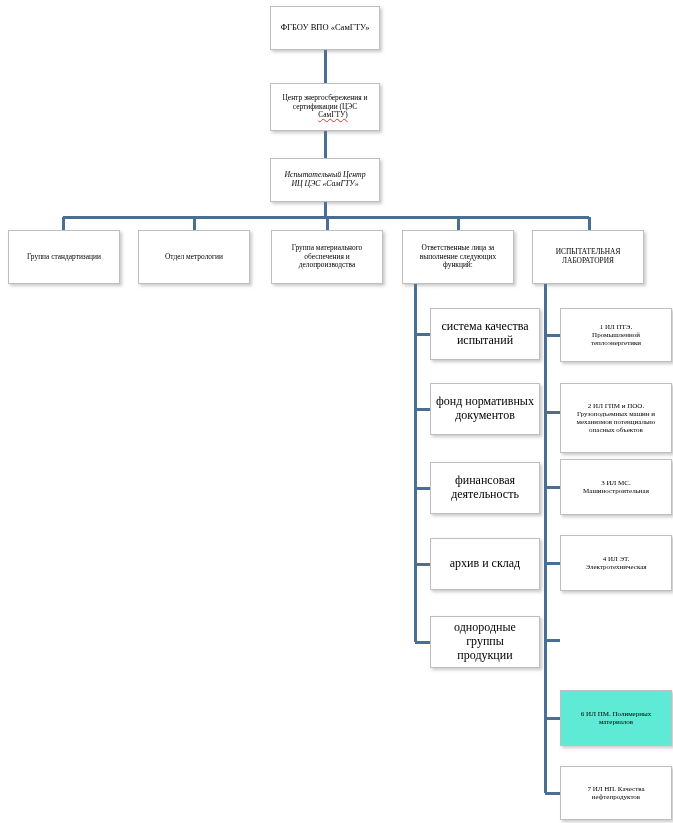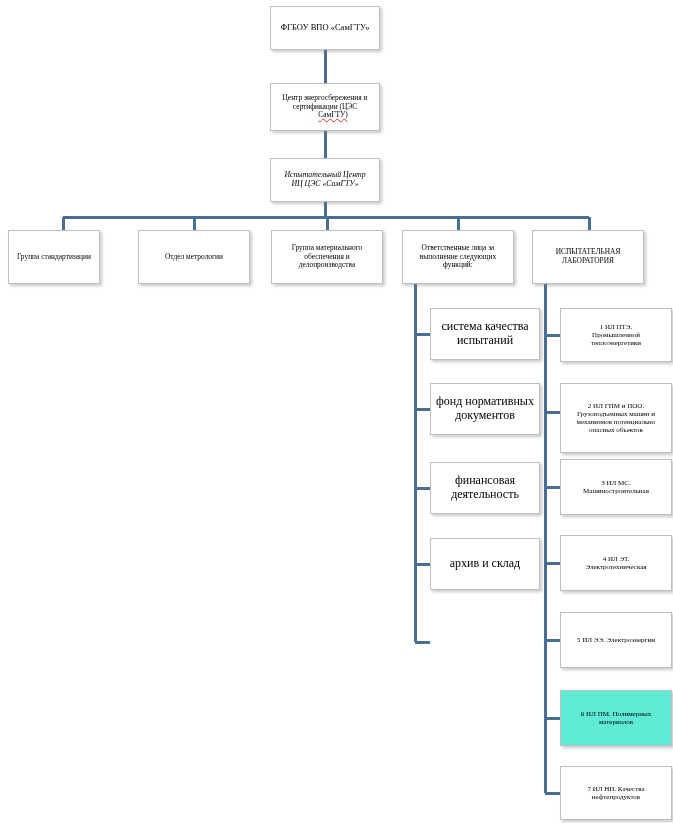--- a/index.html
+++ b/index.html
@@ -52,21 +52,21 @@
     text-decoration: underline wavy #e03030;
     text-decoration-skip-ink: none;
     padding-left: 16px;
   }
   
   .n-root      { left: 270px; top: 6px;   width: 110px; height: 44px; font-size: 8.5px; }
   .n-center    { left: 270px; top: 83px;  width: 110px; height: 48px; font-size: 7.4px; }
   .n-testcen   { left: 270px; top: 158px; width: 110px; height: 44px; font-size: 7.8px; font-style: italic; }
   
   .row3 { top: 230px; height: 54px; font-size: 7.4px; }
-  .n-standard  { left: 8px;   width: 92px; }
+  .n-standard  { left: 8px;   width: 112px; }
   .n-metrology { left: 138px; width: 112px; }
   .n-material  { left: 271px; width: 112px; }
   .n-resp      { left: 402px; width: 112px; }
   .n-lab       { left: 532px; width: 112px; }
   
   .func { left: 430px; width: 110px; height: 52px; font-size: 12px; }
   .f0 { top: 308px; }
   .f1 { top: 383px; }
   .f2 { top: 462px; }
   .f3 { top: 538px; }
@@ -195,20 +195,26 @@
       <span>финансовая деятельность</span>
     </span>
   </div>
 
   <div class="node func f3" style="background: rgb(255, 255, 255); border-color: rgb(191, 191, 191);">
     <span class="node-label">
       <span>архив и склад</span>
     </span>
   </div>
 
+  <div class="node func f4" style="background: rgb(255, 255, 255); border-color: rgb(191, 191, 191);">
+    <span class="node-label">
+      <span>однородные группы</span><br>
+      <span>продукции</span>
+    </span>
+  </div>
 
   <div class="node lab l0" style="background: rgb(255, 255, 255); border-color: rgb(191, 191, 191);">
     <span class="node-label">
       <span>1 ИЛ ПТЭ.</span><br>
       <span>Промышленной</span><br>
       <span>теплоэнергетики</span>
     </span>
   </div>
 
   <div class="node lab l1" style="background: rgb(255, 255, 255); border-color: rgb(191, 191, 191);">
@@ -227,25 +233,20 @@
     </span>
   </div>
 
   <div class="node lab l3" style="background: rgb(255, 255, 255); border-color: rgb(191, 191, 191);">
     <span class="node-label">
       <span>4 ИЛ ЭТ.</span><br>
       <span>Электротехническая</span>
     </span>
   </div>
 
-  <div class="node lab l4" style="background: rgb(255, 255, 255); border-color: rgb(191, 191, 191);">
-    <span class="node-label">
-      <span>5 ИЛ ЭЭ. Электроэнергии</span>
-    </span>
-  </div>
 
   <div class="node lab l5" style="background: #5eead4; border-color: rgb(191, 191, 191);">
     <span class="node-label">
       <span>6 ИЛ ПМ. Полимерных</span><br>
       <span>материалов</span>
     </span>
   </div>
 
   <div class="node lab l6" style="background: rgb(255, 255, 255); border-color: rgb(191, 191, 191);">
     <span class="node-label">

